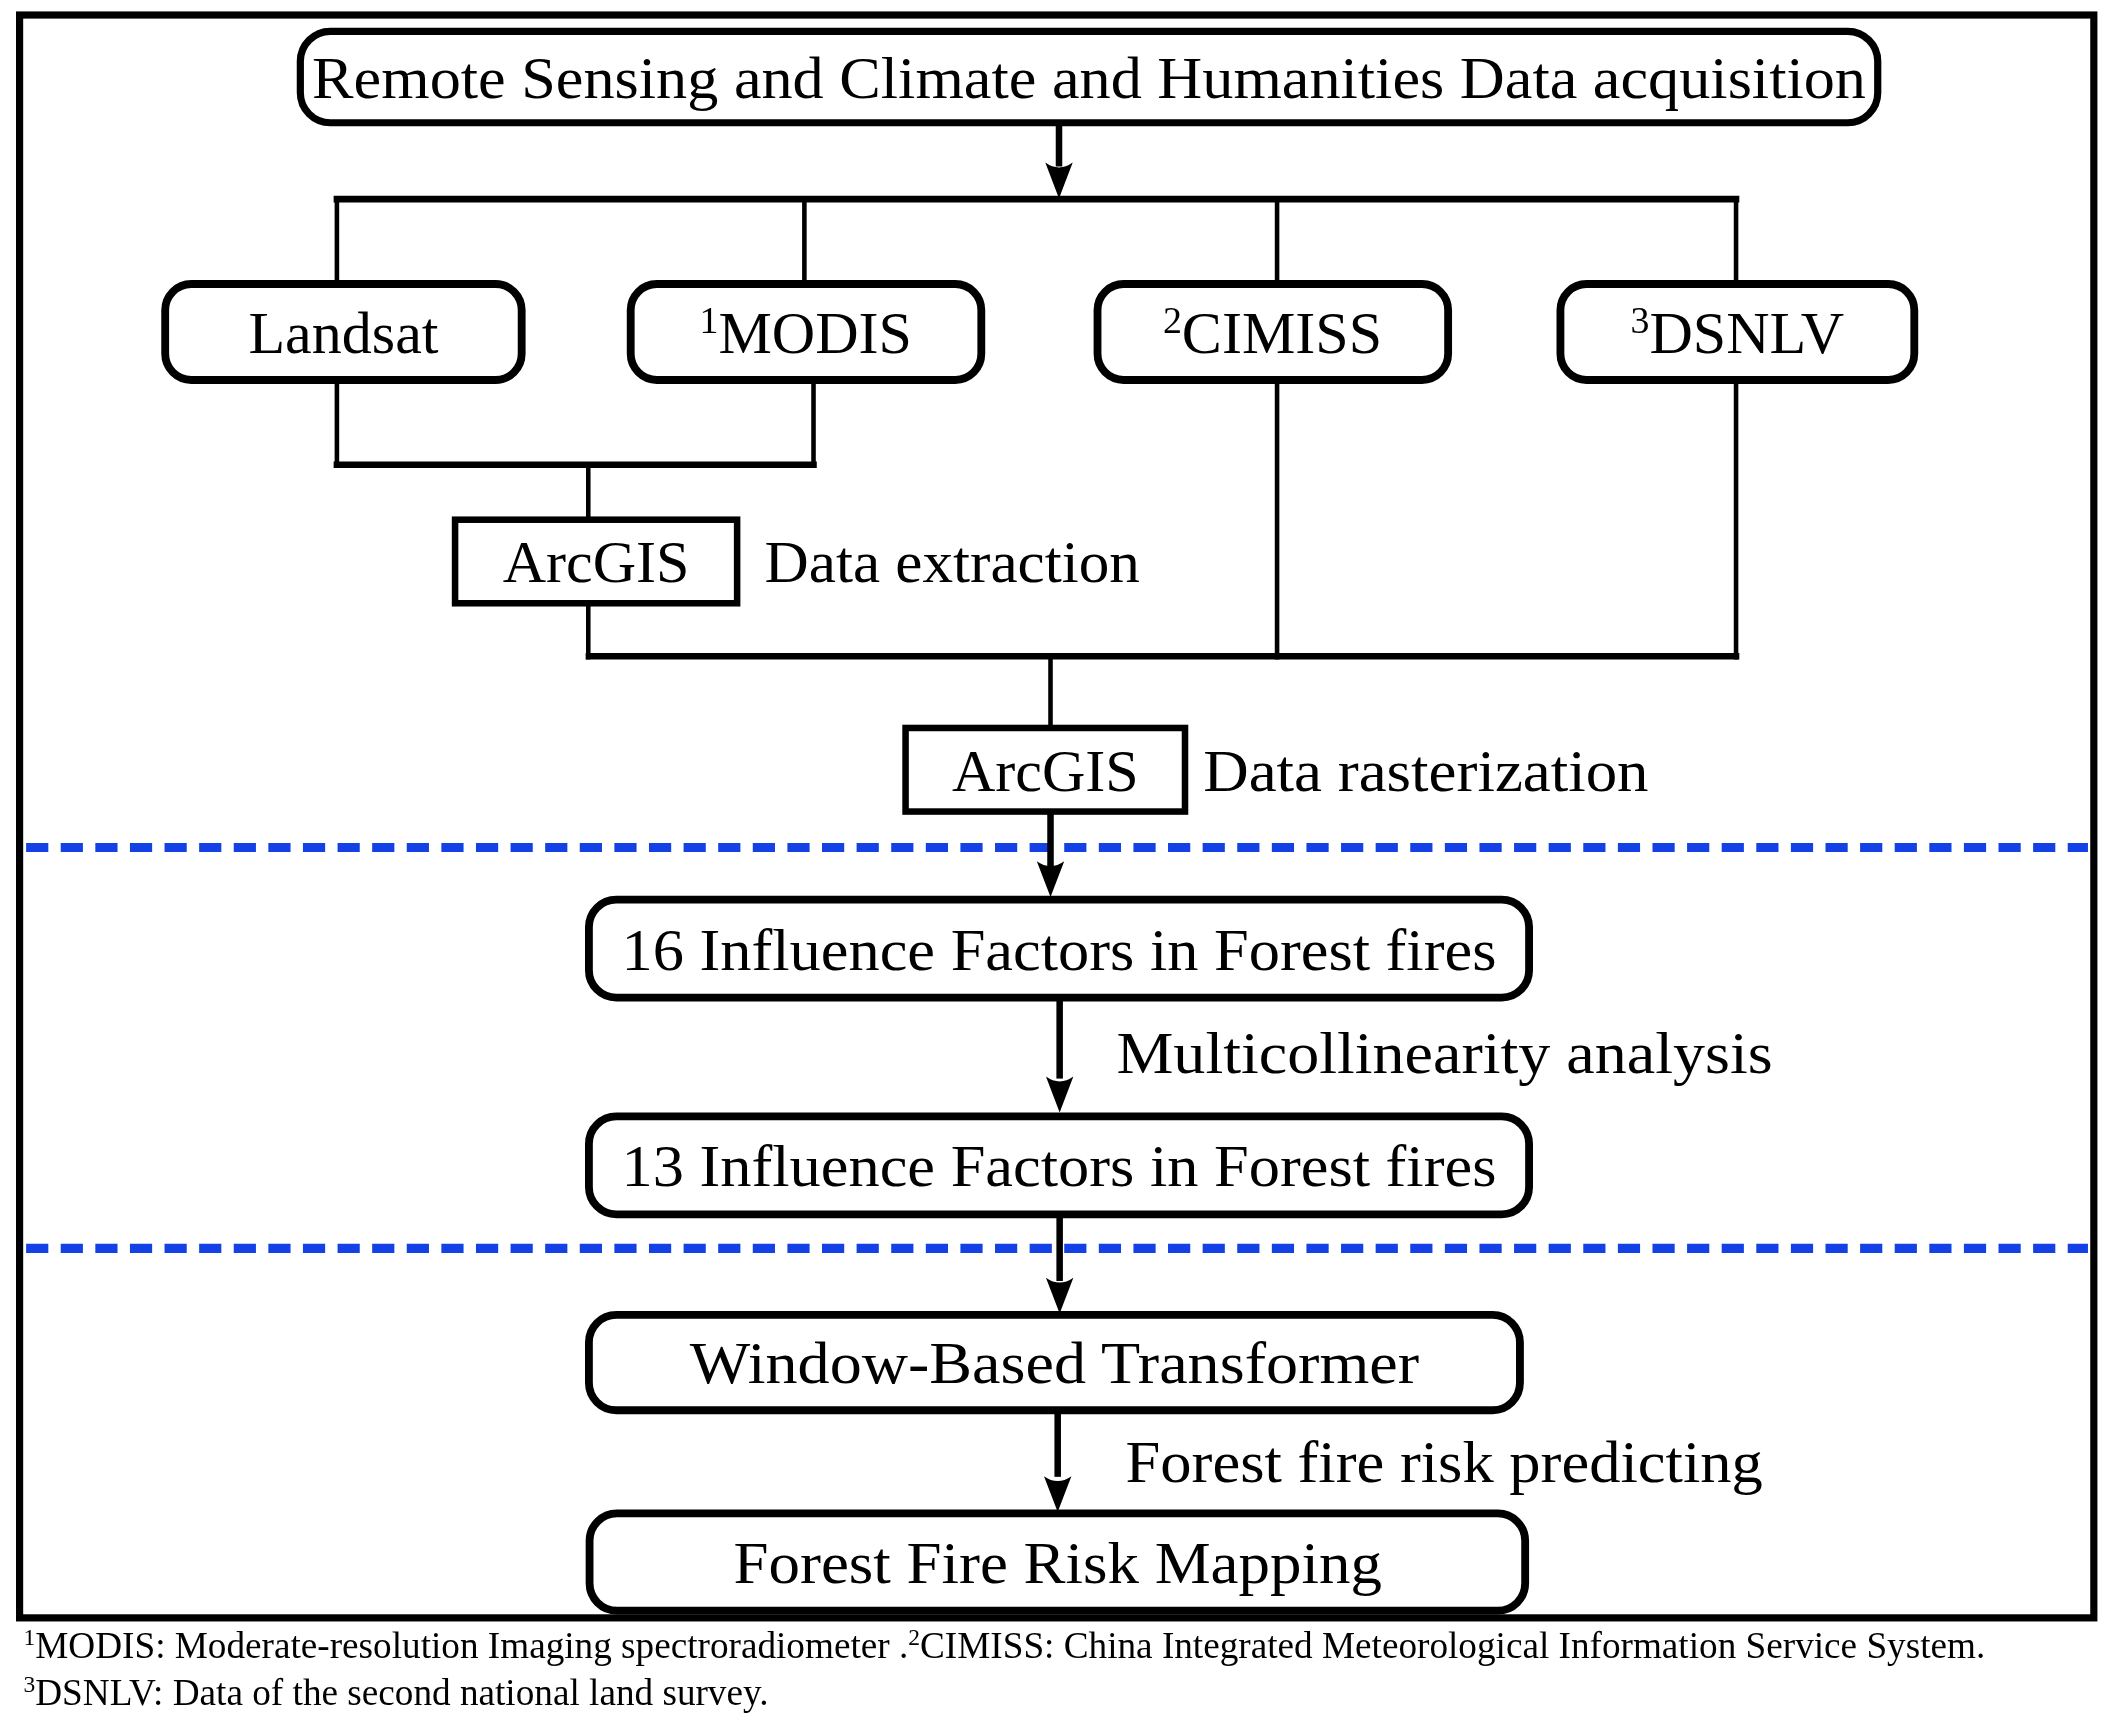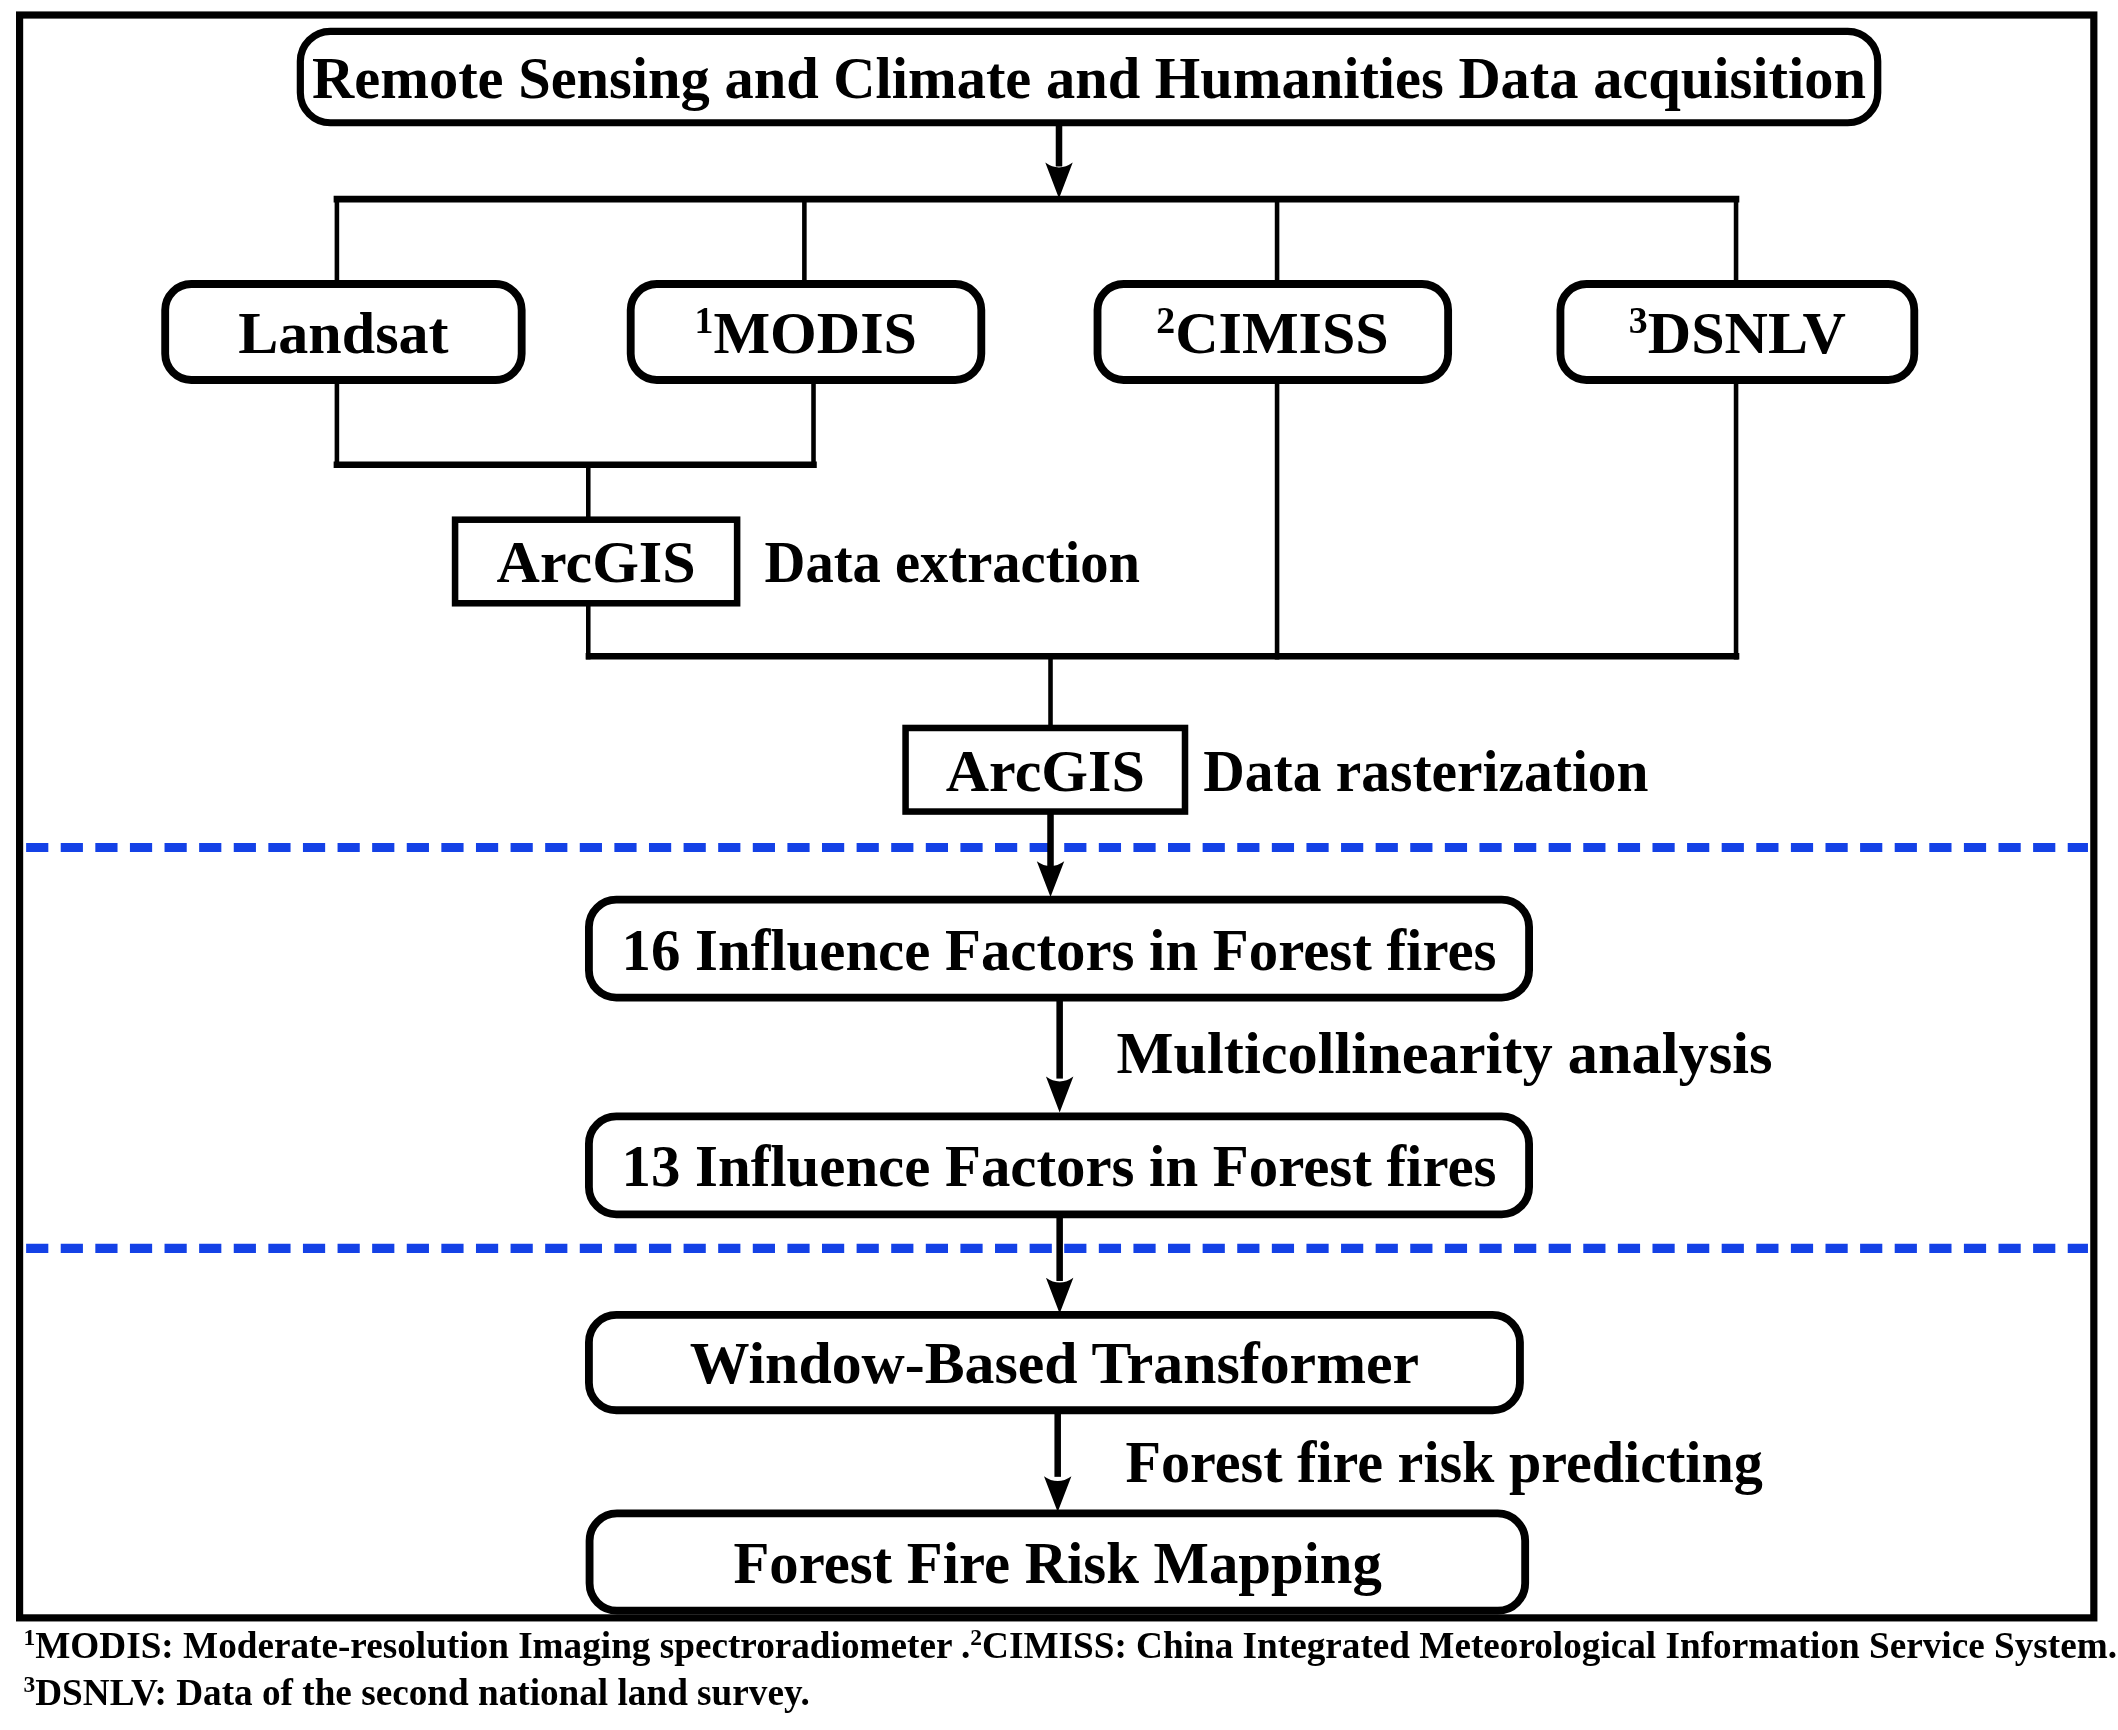--- a/index.html
+++ b/index.html
@@ -4,21 +4,20 @@
 <style>
   html, body {
     margin: 0;
     padding: 0;
     background: #ffffff;
   }
   .page {
     width: 100%;
     max-width: 2119px;
     margin: 0 auto;
-    font-weight: bold;
   }
   svg {
     display: block;
     width: 100%;
     height: auto;
   }
   svg text {
     font-family: "Liberation Serif", "DejaVu Serif", serif;
     fill: #000000;
   }

